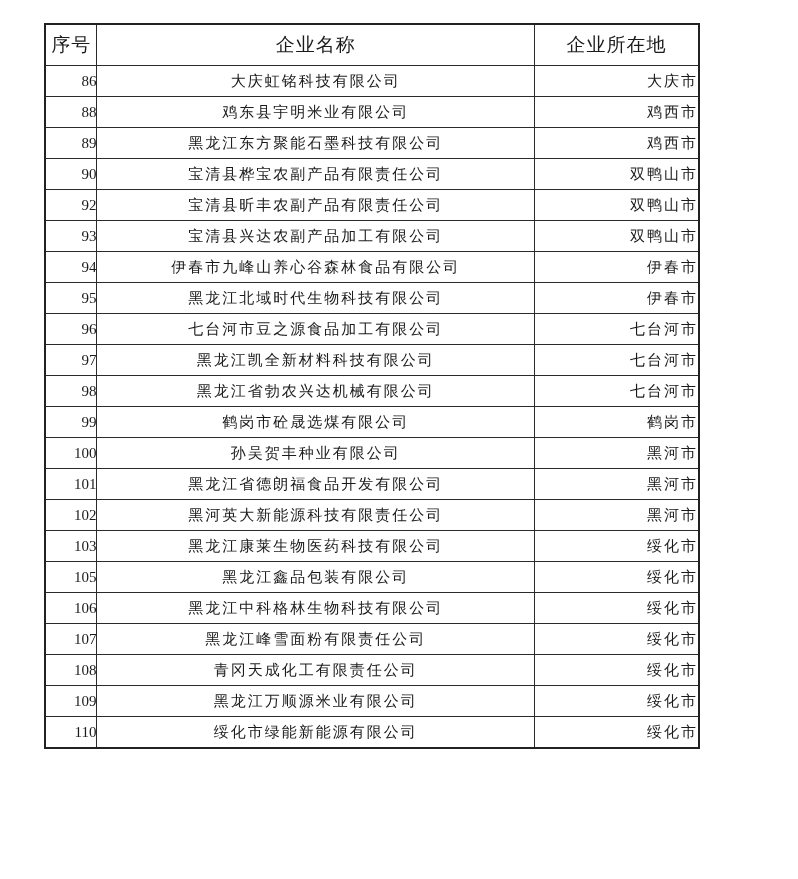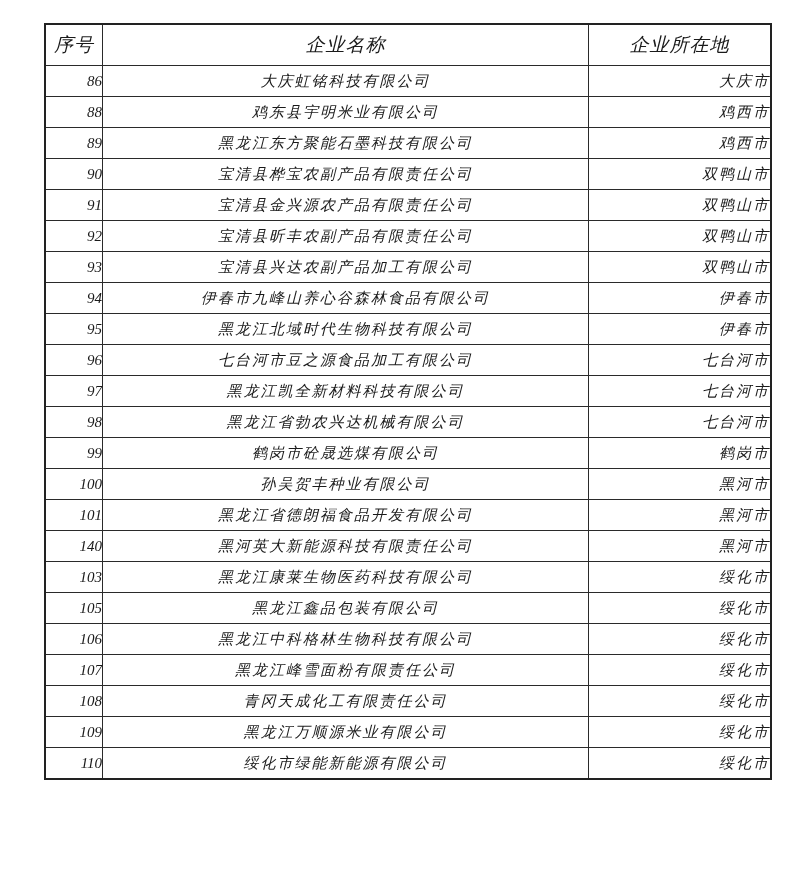--- a/index.html
+++ b/index.html
@@ -1,22 +1,21 @@
 <!DOCTYPE html>
 <html><head>
 <meta charset="utf-8">
 <style>
   html, body { margin: 0; padding: 0; background: #ffffff; }
   body { width: 798px; height: 879px; position: relative; overflow: hidden;
          font-family: "DejaVu Serif", "Liberation Serif", serif; color: #1a1a1a; }
   table.list {
     position: absolute; left: 44px; top: 23px;
-    width: 728px; border-collapse: collapse;
+    width: 656px; border-collapse: collapse;
     border: 2px solid #222;
-    font-style: italic;
   }
   table.list th, table.list td {
     border: 1px solid #2a2a2a; padding: 0;
   }
   table.list thead th {
     height: 40px; font-size: 19px; font-weight: normal;
     font-family: "DejaVu Sans", "Liberation Sans", sans-serif;
     text-align: center; letter-spacing: 1px;
   }
   table.list tbody td { height: 30px; font-size: 15px; }
@@ -58,25 +57,20 @@
         <td class="no">89</td>
         <td class="name">黑龙江东方聚能石墨科技有限公司</td>
         <td class="loc">鸡西市</td>
       </tr>
       <tr>
         <td class="no">90</td>
         <td class="name">宝清县桦宝农副产品有限责任公司</td>
         <td class="loc">双鸭山市</td>
       </tr>
       <tr>
-        <td class="no">91</td>
-        <td class="name">宝清县金兴源农产品有限责任公司</td>
-        <td class="loc">双鸭山市</td>
-      </tr>
-      <tr>
         <td class="no">92</td>
         <td class="name">宝清县昕丰农副产品有限责任公司</td>
         <td class="loc">双鸭山市</td>
       </tr>
       <tr>
         <td class="no">93</td>
         <td class="name">宝清县兴达农副产品加工有限公司</td>
         <td class="loc">双鸭山市</td>
       </tr>
       <tr>
@@ -113,21 +107,21 @@
         <td class="no">100</td>
         <td class="name">孙吴贺丰种业有限公司</td>
         <td class="loc">黑河市</td>
       </tr>
       <tr>
         <td class="no">101</td>
         <td class="name">黑龙江省德朗福食品开发有限公司</td>
         <td class="loc">黑河市</td>
       </tr>
       <tr>
-        <td class="no">140</td>
+        <td class="no">102</td>
         <td class="name">黑河英大新能源科技有限责任公司</td>
         <td class="loc">黑河市</td>
       </tr>
       <tr>
         <td class="no">103</td>
         <td class="name">黑龙江康莱生物医药科技有限公司</td>
         <td class="loc">绥化市</td>
       </tr>
       <tr>
         <td class="no">105</td>

